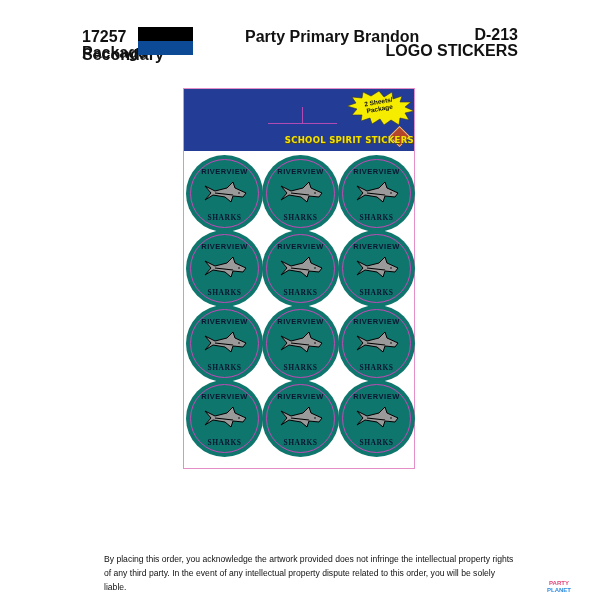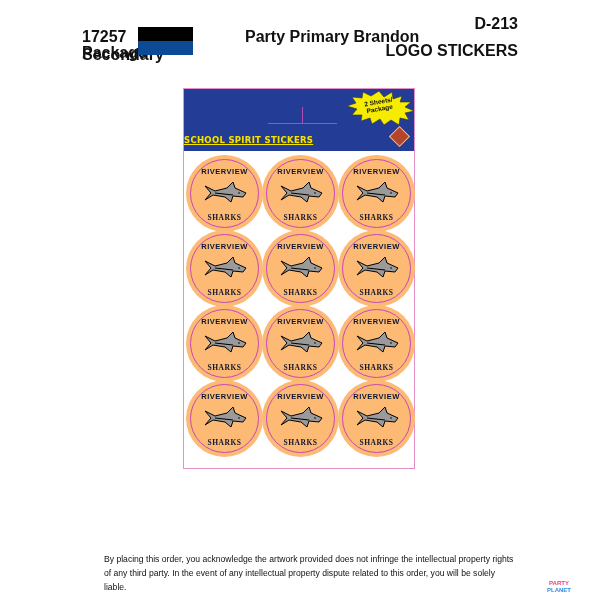--- a/index.html
+++ b/index.html
@@ -2,46 +2,46 @@
 <html><head>
 <meta charset="utf-8">
 <style>
   html,body{margin:0;padding:0;}
   body{width:600px;height:600px;background:#ffffff;position:relative;overflow:hidden;font-family:"Liberation Sans",sans-serif;color:#111;}
   .abs{position:absolute;}
   .hdr{font-weight:bold;font-size:16px;margin-top:13px;}
   .swatch{position:absolute;left:138px;width:55px;height:14px;}
   .panel{position:absolute;left:183px;top:88px;width:232px;height:381px;border:1px solid #e58fc8;background:#fff;box-sizing:border-box;}
   .band{position:absolute;left:0;top:0;width:100%;height:62px;background:#233c96;}
-  .band-title{position:absolute;left:0;width:100%;top:46px;text-align:left;color:#f5e400;font-weight:bold;font-size:8.5px;letter-spacing:0.3px;font-family:"DejaVu Sans",sans-serif;text-shadow:0.5px 0.5px 0 #5a4a00;text-decoration:underline;}
+  .band-title{position:absolute;left:0;width:100%;top:46px;text-align:right;color:#f5e400;font-weight:bold;font-size:8.5px;letter-spacing:0.3px;font-family:"DejaVu Sans",sans-serif;text-shadow:0.5px 0.5px 0 #5a4a00;}
   .tmark{position:absolute;left:118px;top:18px;width:1px;height:16px;background:#b04ab5;}
   .tmark2{position:absolute;left:84px;top:34px;width:69px;height:1px;background:#b04ab5;}
   .burst{position:absolute;left:160px;top:2px;width:70px;height:34px;}
   .burst-text{position:absolute;left:0;top:7px;width:100%;text-align:center;font-size:6.5px;font-weight:bold;color:#111;line-height:7px;transform:rotate(-10deg);}
   .diamond{position:absolute;left:208px;top:40px;width:13px;height:13px;background:#b3452a;border:1px solid #f1c27d;transform:rotate(45deg);}
   .grid{position:absolute;left:2px;top:66px;}
-  .sticker{position:absolute;width:77px;height:77px;border-radius:50%;background:#fdba74;}
+  .sticker{position:absolute;width:77px;height:77px;border-radius:50%;background:#0f766e;}
   .ring{position:absolute;left:4px;top:4px;right:4px;bottom:4px;border-radius:50%;border:1px solid #c548b6;}
   .s-top,.s-bot{position:absolute;left:0;width:100%;text-align:center;font-weight:bold;font-size:7.5px;color:#0b1430;letter-spacing:0.5px;}
   .s-top{top:12px;}
   .s-bot{bottom:10px;font-family:Liberation Serif, serif;}
   .shark{position:absolute;left:17px;top:25px;width:44px;height:26px;}
   .disclaimer{position:absolute;left:104px;top:552px;width:410px;font-size:8.6px;line-height:14px;color:#111;}
   .pp-logo{position:absolute;left:544px;top:580px;width:30px;font-size:6px;font-weight:bold;line-height:7px;text-align:center;}
 </style>
 </head>
 <body>
 
 <div class="abs hdr" style="left:82px;top:15px;">17257</div>
 <div class="abs hdr" style="left:82px;top:31px;">Package</div>
 <div class="abs hdr" style="left:82px;top:33px;">Secondary</div>
 <div class="swatch" style="top:27px;background:#000;"></div>
 <div class="swatch" style="top:41px;background:#0d4a96;"></div>
 <div class="abs hdr" style="left:245px;top:15px;">Party Primary Brandon</div>
-<div class="abs hdr" style="right:82px;top:2px;text-align:left;">D-213</div>
+<div class="abs hdr" style="right:82px;top:13px;text-align:left;">D-213</div>
 <div class="abs hdr" style="right:82px;top:29px;">LOGO STICKERS</div>
 
 <div class="panel">
   <div class="band">
     <div class="tmark"></div>
     <div class="tmark2"></div>
     <svg class="burst" viewBox="0 0 70 34">
       <polygon points="35,0 40,6 48,1 49,8 58,5 56,11 67,11 61,16 70,20 61,22 65,29 56,27 55,34 47,29 40,34 36,28 28,33 26,27 17,30 18,24 8,24 13,18 3,15 12,12 8,6 18,7 19,1 27,5" fill="#f5ec00" stroke="#333" stroke-width="0.6"></polygon>
     </svg>
     <div class="burst" style="pointer-events:none;">

